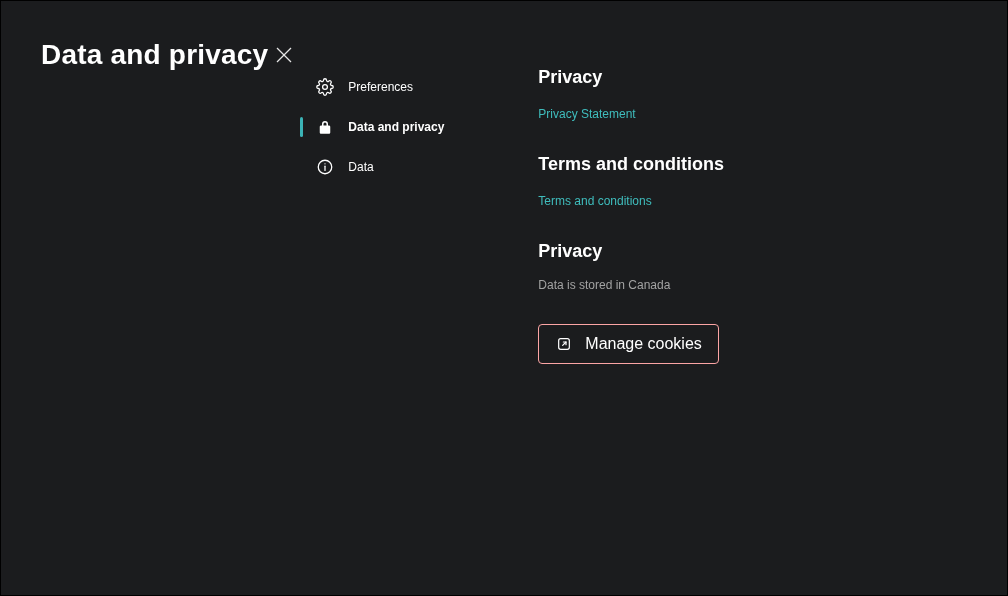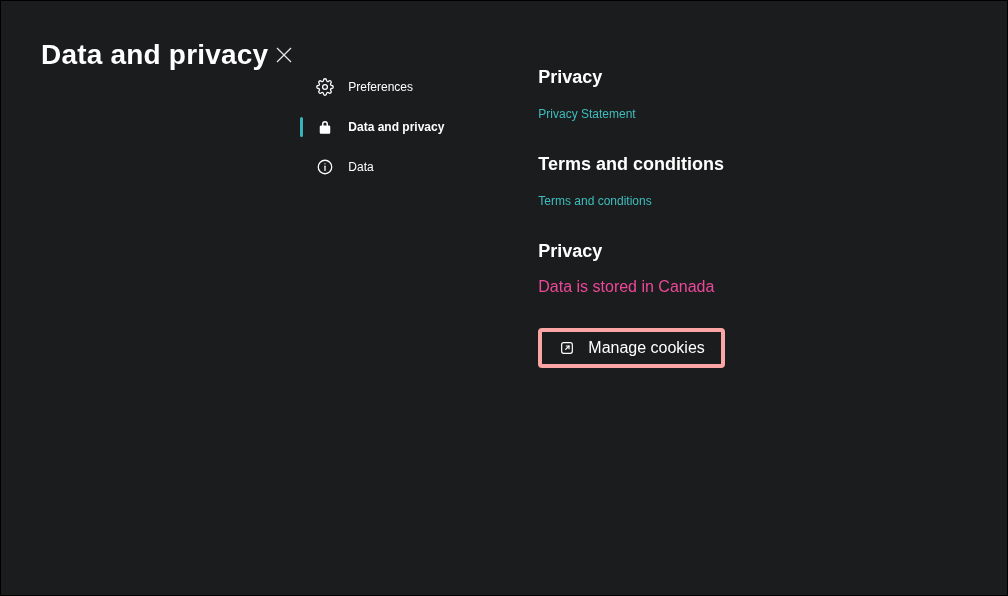--- a/index.html
+++ b/index.html
@@ -92,28 +92,28 @@
     font-weight: 700;
     margin-bottom: 16px;
   }
   .link {
     color: #3fbdbd;
     font-size: 12px;
     cursor: pointer;
     display: inline-block;
   }
   .body-text {
-    color: #ec4899;
-    font-size: 16px;
+    color: #a3a3a3;
+    font-size: 12px;
   }
   .btn {
     display: inline-flex;
     align-items: center;
     gap: 12px;
-    border: 4px solid #fca5a5;
+    border: 1px solid #fca5a5;
     background: transparent;
     color: #ffffff;
     font-size: 16px;
     height: 40px;
     padding: 0 16px;
     border-radius: 4px;
     cursor: pointer;
   }
   .btn-icon {
     width: 18px;

